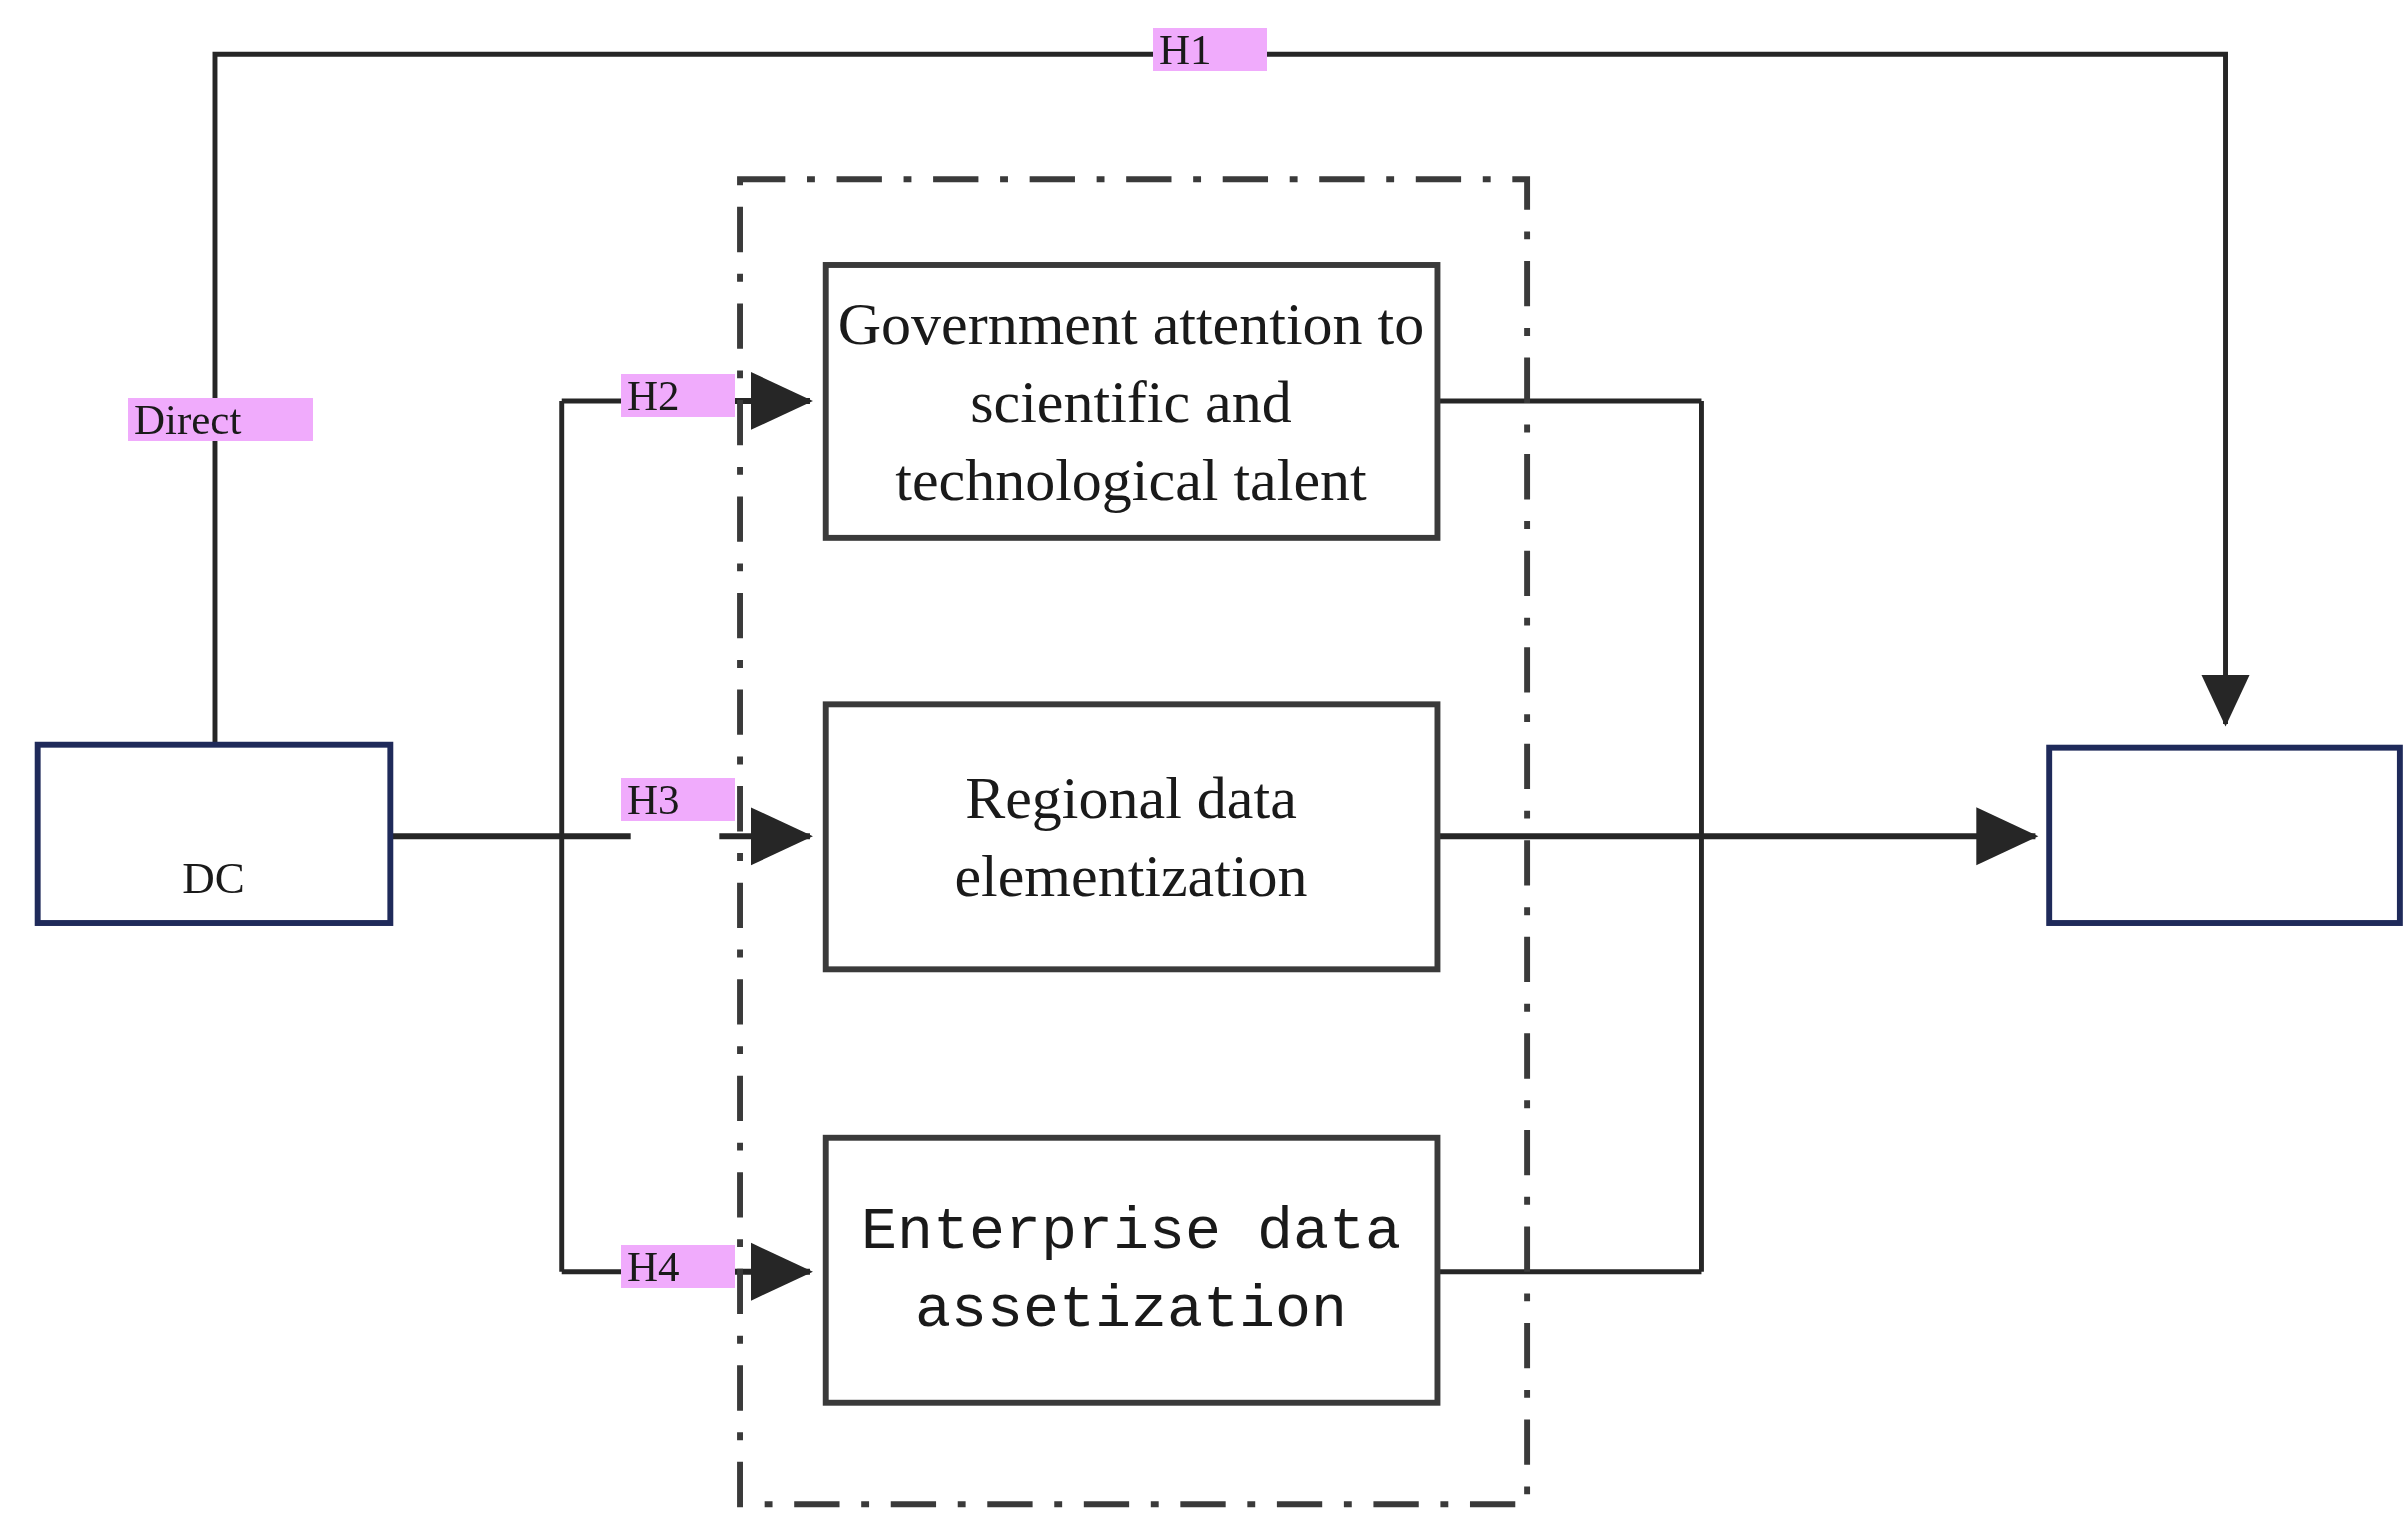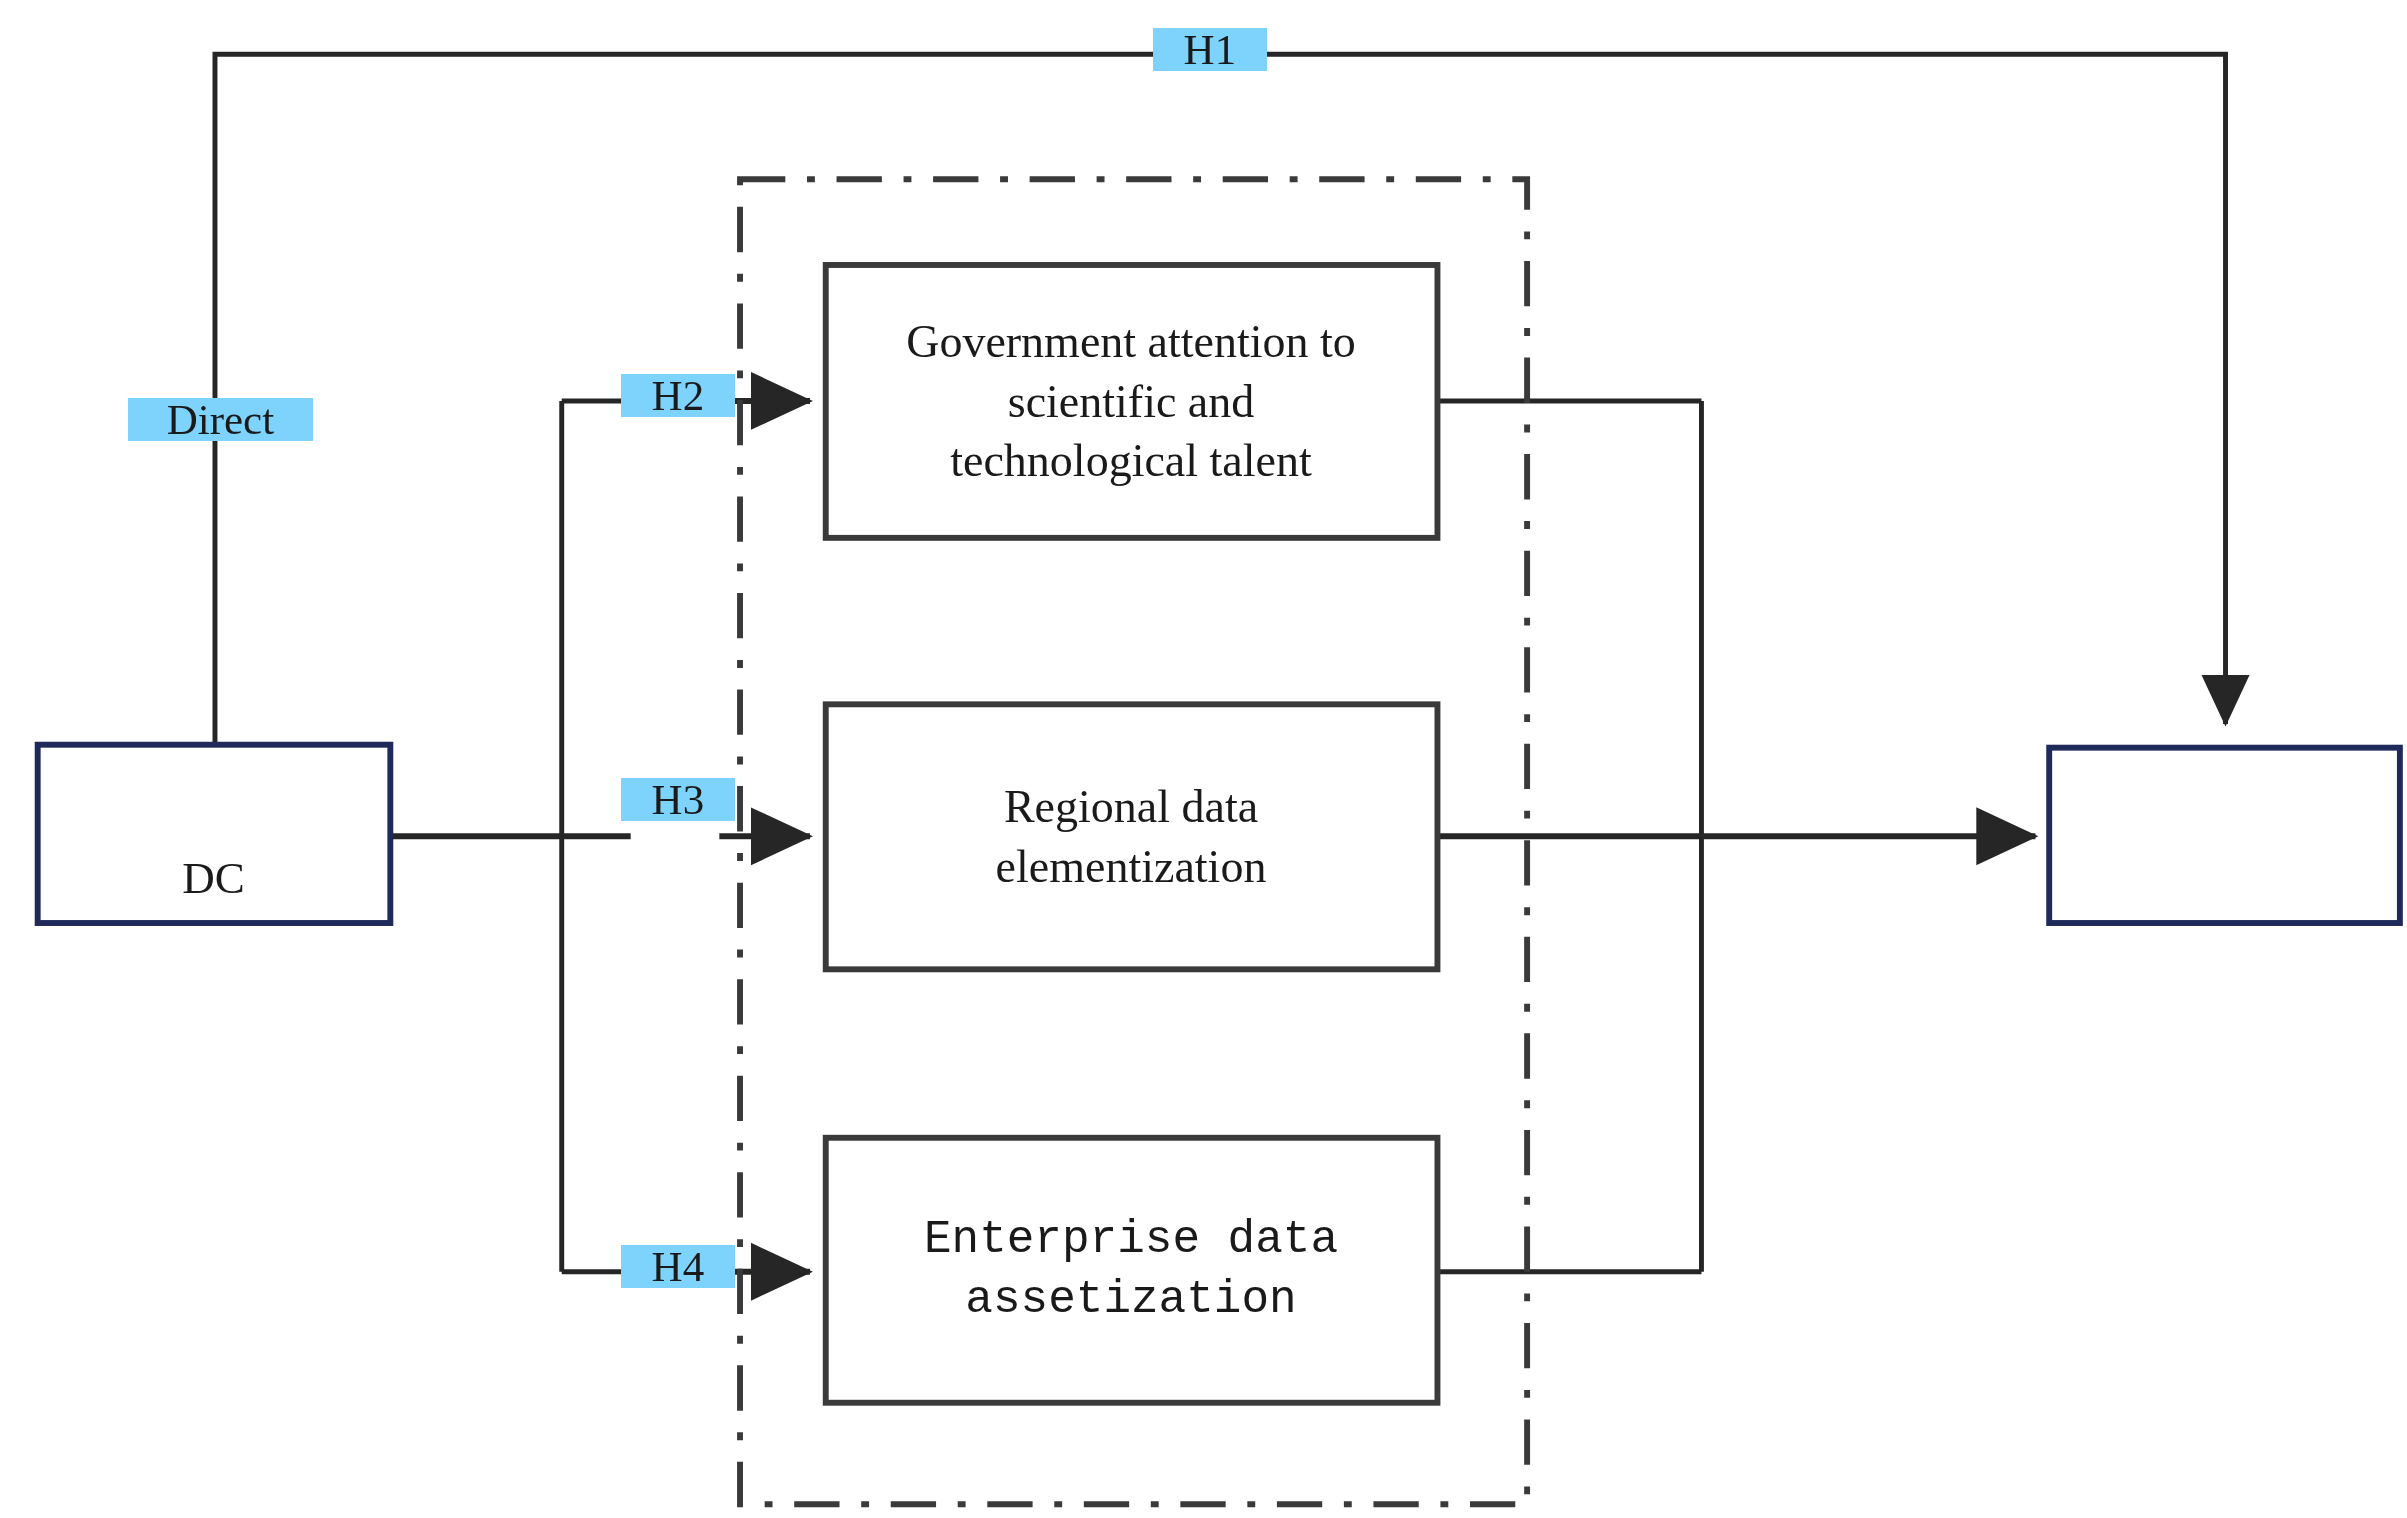--- a/index.html
+++ b/index.html
@@ -20,27 +20,26 @@
     justify-content:center;
     text-align:center;
     color:#1a1a1a;
     line-height:1.30;
     pointer-events:none;
     white-space:pre-line;
   }
   .edge-label{
     position:absolute;
     color:#1a1a1a;
-    background:#7dd3fc;
-    text-align:center;
+    background:#f0abfc;
     line-height:1;
     padding:0 5.9px;
   }
   .lbl-big{font-size:45px;}
-  .lbl-box{font-size:46px;}
+  .lbl-box{font-size:60px;}
   .lbl-edge{font-size:43px;}
 </style>
 </head>
 <body>
 
 <div id="stage">
 
   <svg viewBox="0 0 2444 1541">
     <defs>
       <marker id="arrowhead" markerWidth="11" markerHeight="11" refX="10" refY="5.5" orient="auto" markerUnits="strokeWidth">

